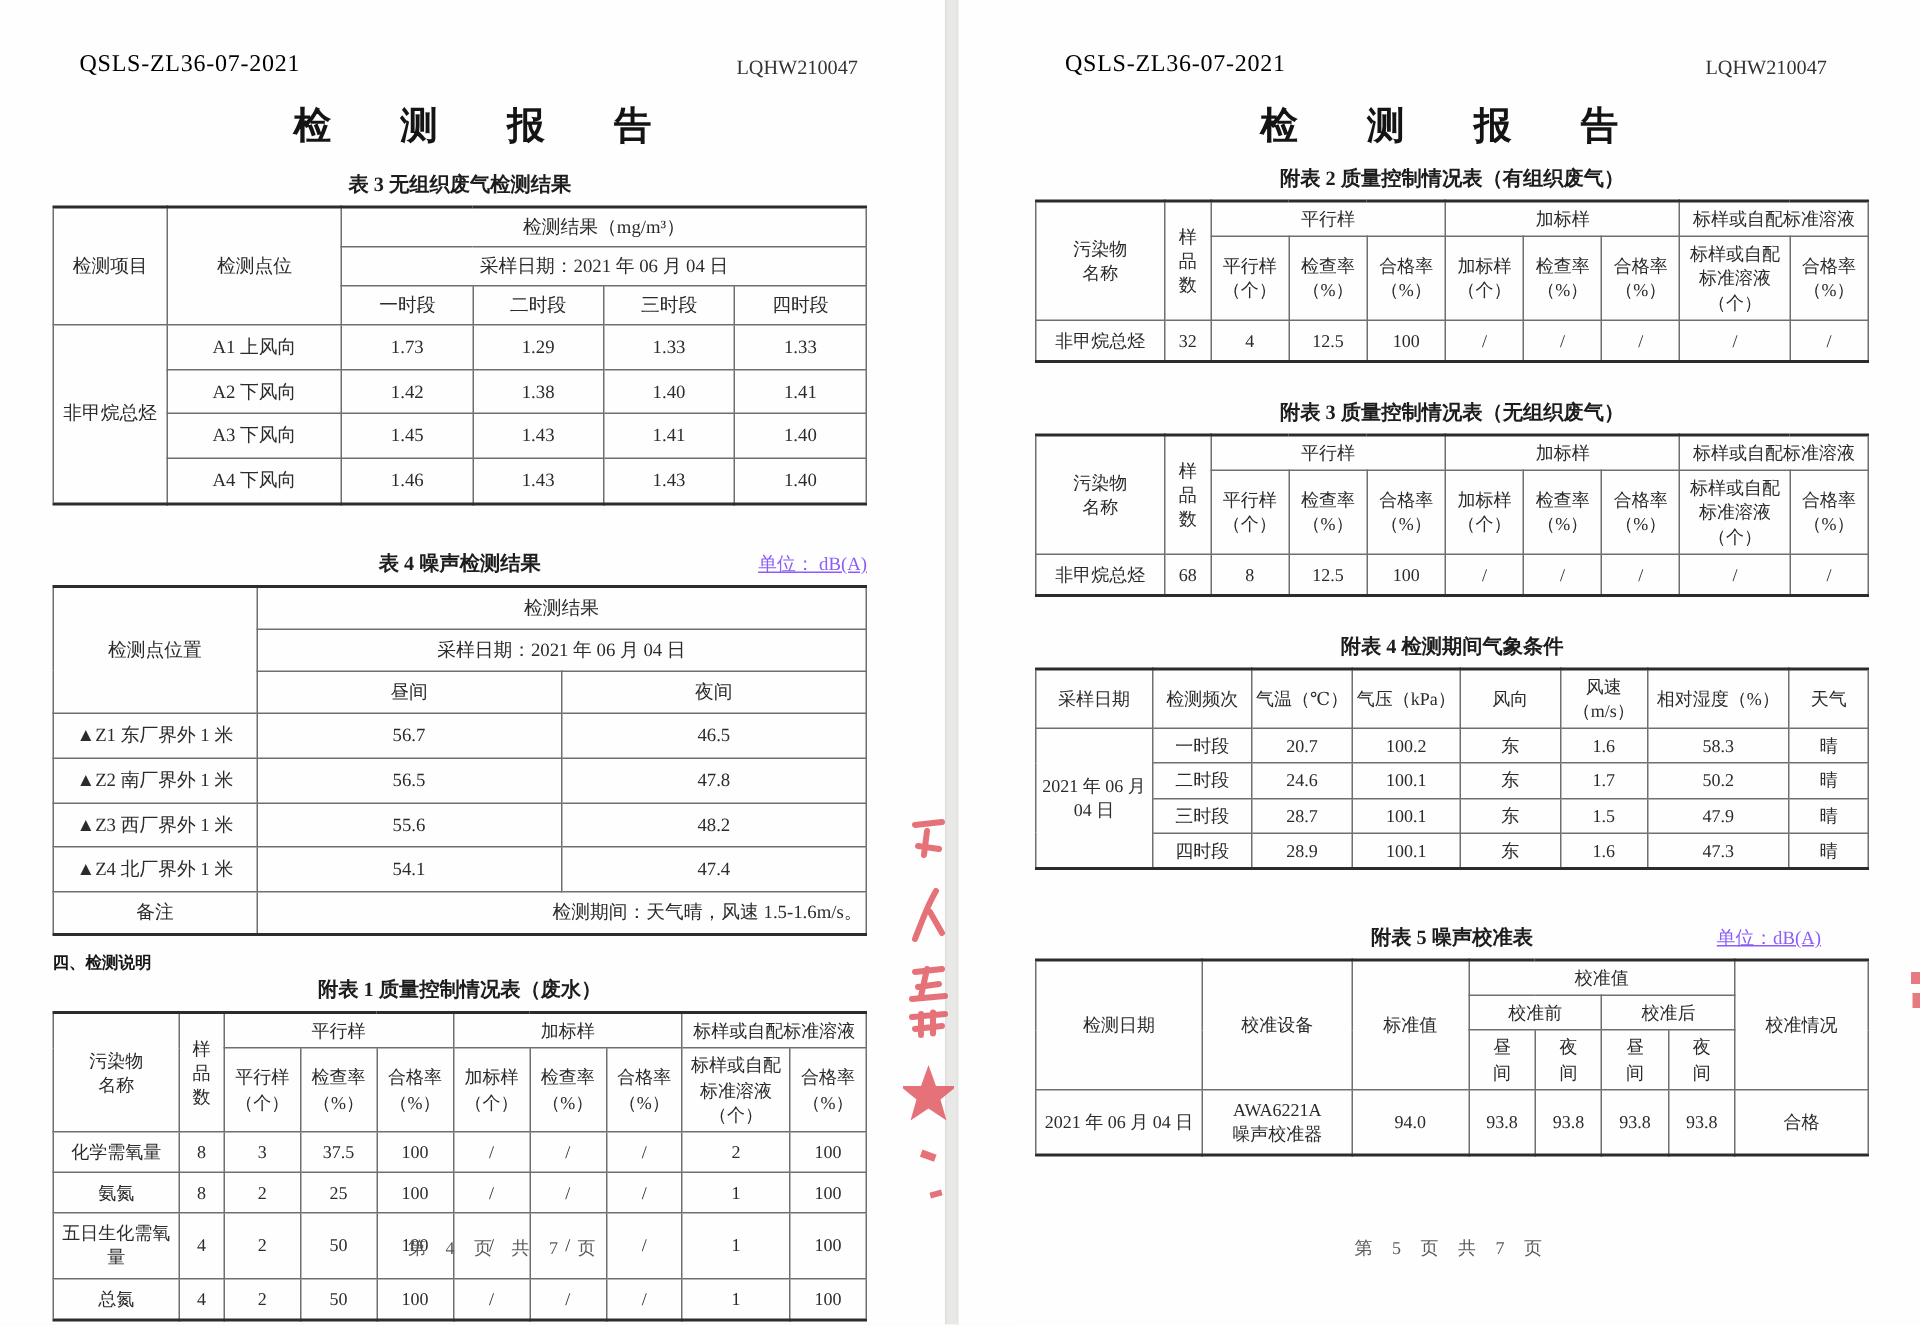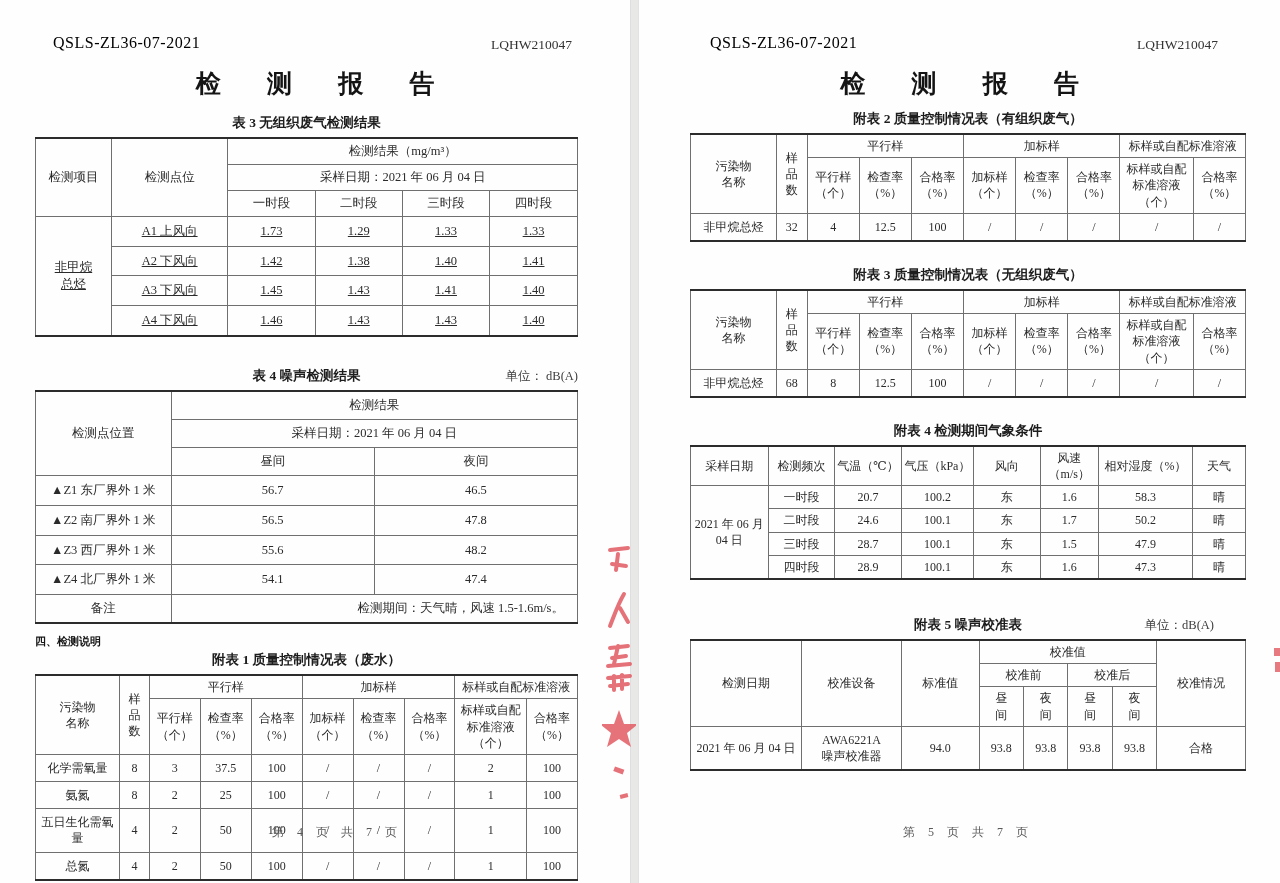--- a/index.html
+++ b/index.html
@@ -29,39 +29,39 @@
     letter-spacing:20px; padding-left:20px; margin-top:14px;
   }
   .content { margin-left:35px; width:543px; }
   .page-right .content { margin-left:51px; width:556px; }
 
   .caption {
     text-align:center; font-weight:bold; font-size:13.5px; color:#1d1d1d;
     position:relative; margin:14px 0 5px 0;
   }
   .caption .unit {
-    position:absolute; right:0; bottom:0; font-weight:normal; font-size:12.5px; color:#404040;
+    position:absolute; right:0; bottom:0; font-weight:normal; font-size:12.5px; color:#8b5cf6;text-decoration:underline;
   }
   .caption .unit.inset { right:32px; }
   .section-heading { font-weight:bold; font-size:11px; color:#161616; margin:10px 0 2px 0; }
 
   table {
     width:100%; border-collapse:collapse; table-layout:fixed;
     border-top:2.5px solid #2c2c2c; border-bottom:2.5px solid #2c2c2c;
     font-size:12.5px; color:#2b2b2b;
   }
   td {
     border:1px solid #6f6f6f; text-align:center; vertical-align:middle;
     padding:4px 2px; line-height:1.35; overflow:hidden;
   }
   .ml { white-space:pre-line; }
   .left-al { text-align:right; padding-left:10px; }
   .t3 td { padding:4px 2px; }
-  .t3 .body-row td { padding:6px 14px;text-decoration:underline; }
-  .t4 td { padding:5px 13px; }
+  .t3 .body-row td { padding:6px 2px; }
+  .t4 td { padding:5px 2px; }
   .t4 .body-row td { padding:6px 2px; }
   .qc td { font-size:12px; padding:3px 1px; }
   .qc .body-row td { padding:5px 1px; }
   .met td { font-size:12px; padding:3px 1px; }
   .cal td { font-size:12px; padding:3px 14px; }
   .cal .body-row td { padding:5px 2px; }
 
   .page-footer {
     position:absolute; bottom:42px; font-size:12px; color:#5a5a5a; letter-spacing:5px;
     text-align:center;

